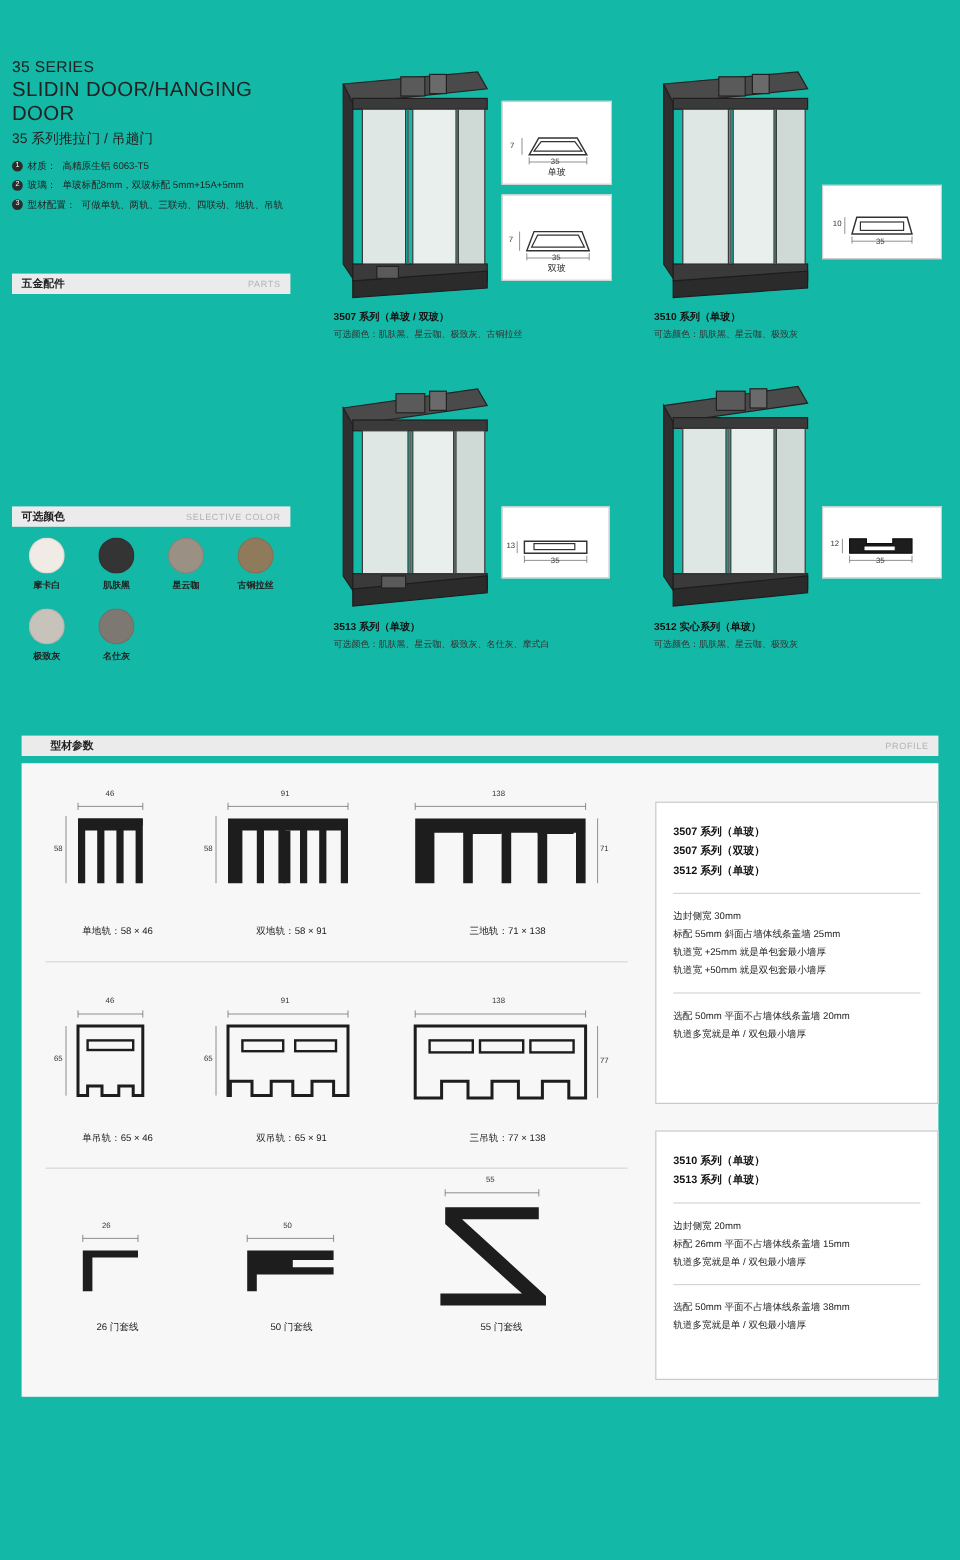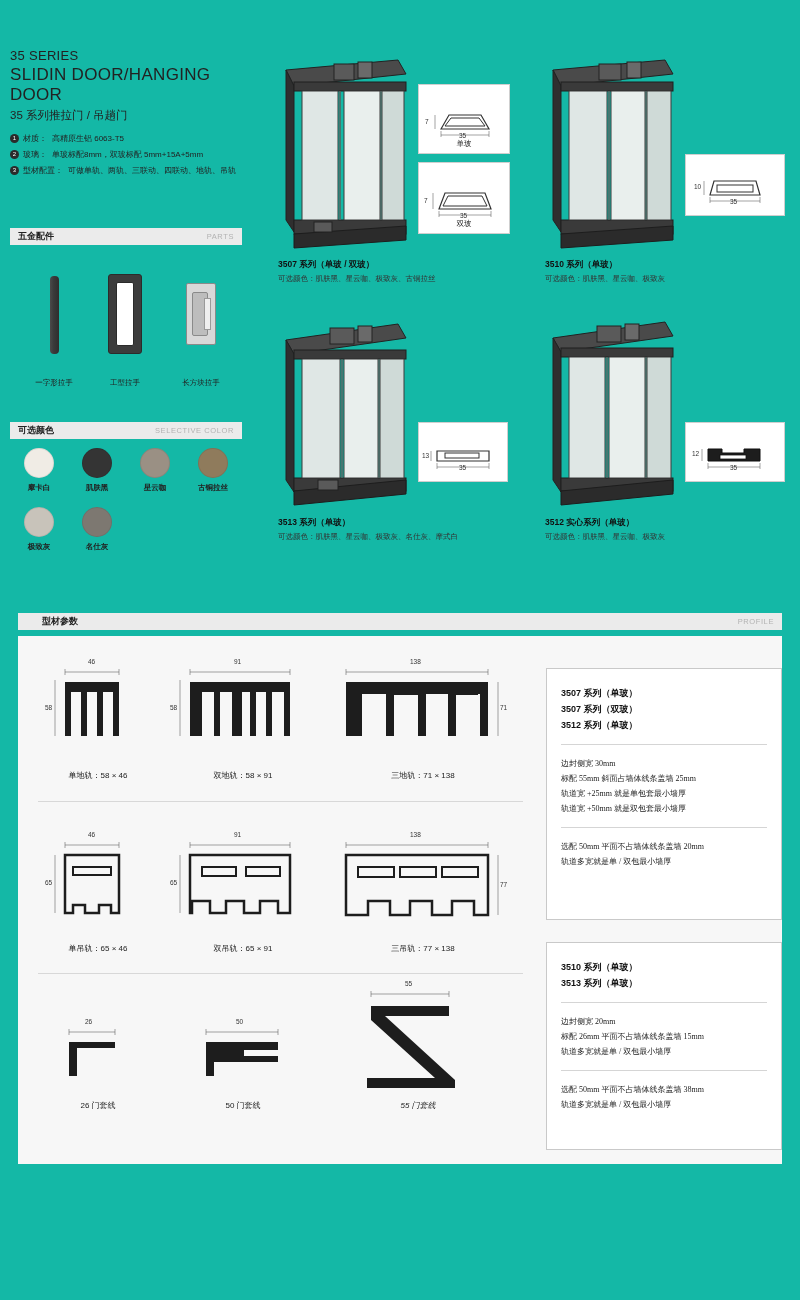--- a/index.html
+++ b/index.html
@@ -124,21 +124,21 @@
 
   
   .note {
     position: absolute;
     border: 1px solid #c9c9c9;
     background: #fff;
     padding: 16px 14px;
   }
   .note .nt { font-size: 9px; color: #111; font-weight: bold; line-height: 16px; }
   .note .sep { height: 1px; background: #d5d5d5; margin: 11px 0; }
-  .note .nl { font-size: 8px; color: #222; line-height: 15px; font-family: Liberation Serif, serif; }
+  .note .nl { font-size: 8px; color: #222; line-height: 15px; }
 
   svg { display: block; overflow: visible; }
 </style>
 </head>
 <body>
 
 <div id="page">
 
   <div class="hdr">
     <div class="l1">35 SERIES</div>
@@ -162,34 +162,20 @@
       <div class="spec-k">型材配置：</div>
       <div class="spec-v">可做单轨、两轨、三联动、四联动、地轨、吊轨</div>
     </div>
   </div>
 
   <div class="secbar" id="hardware">
     <span class="zh">五金配件</span>
     <span class="en">PARTS</span>
   </div>
 
-  <div class="hw-items">
-    <div class="hw" style="left:14px; top:10px; width:60px; height:120px;">
-      <div class="bar-handle" style="margin:8px auto 0;"></div>
-      <div class="cap">一字形拉手</div>
-    </div>
-    <div class="hw" style="left:80px; top:10px; width:70px; height:120px;">
-      <div class="t-handle" style="margin:6px auto 0;"></div>
-      <div class="cap">工型拉手</div>
-    </div>
-    <div class="hw" style="left:155px; top:10px; width:72px; height:120px;">
-      <div class="rect-handle" style="margin:15px auto 0;"></div>
-      <div class="cap">长方块拉手</div>
-    </div>
-  </div>
 
   <div class="secbar" id="colors">
     <span class="zh">可选颜色</span>
     <span class="en">SELECTIVE COLOR</span>
   </div>
 
   <div class="sw-grid">
     <div class="sw-row">
       <div class="sw">
         <div class="dot" style="background:#f0ece5"></div>
@@ -507,21 +493,21 @@
     </div>
 
     <div class="p-item" style="left:305px; top:340px; width:190px; height:150px;">
       <svg width="190" height="128" viewBox="0 0 190 128">
         <line x1="48" y1="18" x2="126" y2="18" stroke="#666" stroke-width=".6"></line>
         <line x1="48" y1="15" x2="48" y2="21" stroke="#666" stroke-width=".6"></line>
         <line x1="126" y1="15" x2="126" y2="21" stroke="#666" stroke-width=".6"></line>
         <path d="M48 30 L126 30 L126 40 L62 40 L132 104 L132 112 L44 112 L44 102 L112 102 L48 44 Z" fill="#1d1d1d"></path>
       </svg>
       <div class="dimlbl" style="position:absolute; left:82px; top:4px;">55</div>
-      <div class="p-cap" style="top:124px;font-style:italic;">55 门套线</div>
+      <div class="p-cap" style="top:124px;">55 门套线</div>
     </div>
 
     <div class="note" style="left:528px; top:32px; width:236px; height:252px;">
       <div class="nt">3507 系列（单玻）</div>
       <div class="nt">3507 系列（双玻）</div>
       <div class="nt">3512 系列（单玻）</div>
       <div class="sep"></div>
       <div class="nl">边封侧宽 30mm</div>
       <div class="nl">标配 55mm 斜面占墙体线条盖墙 25mm</div>
       <div class="nl">轨道宽 +25mm 就是单包套最小墙厚</div>

